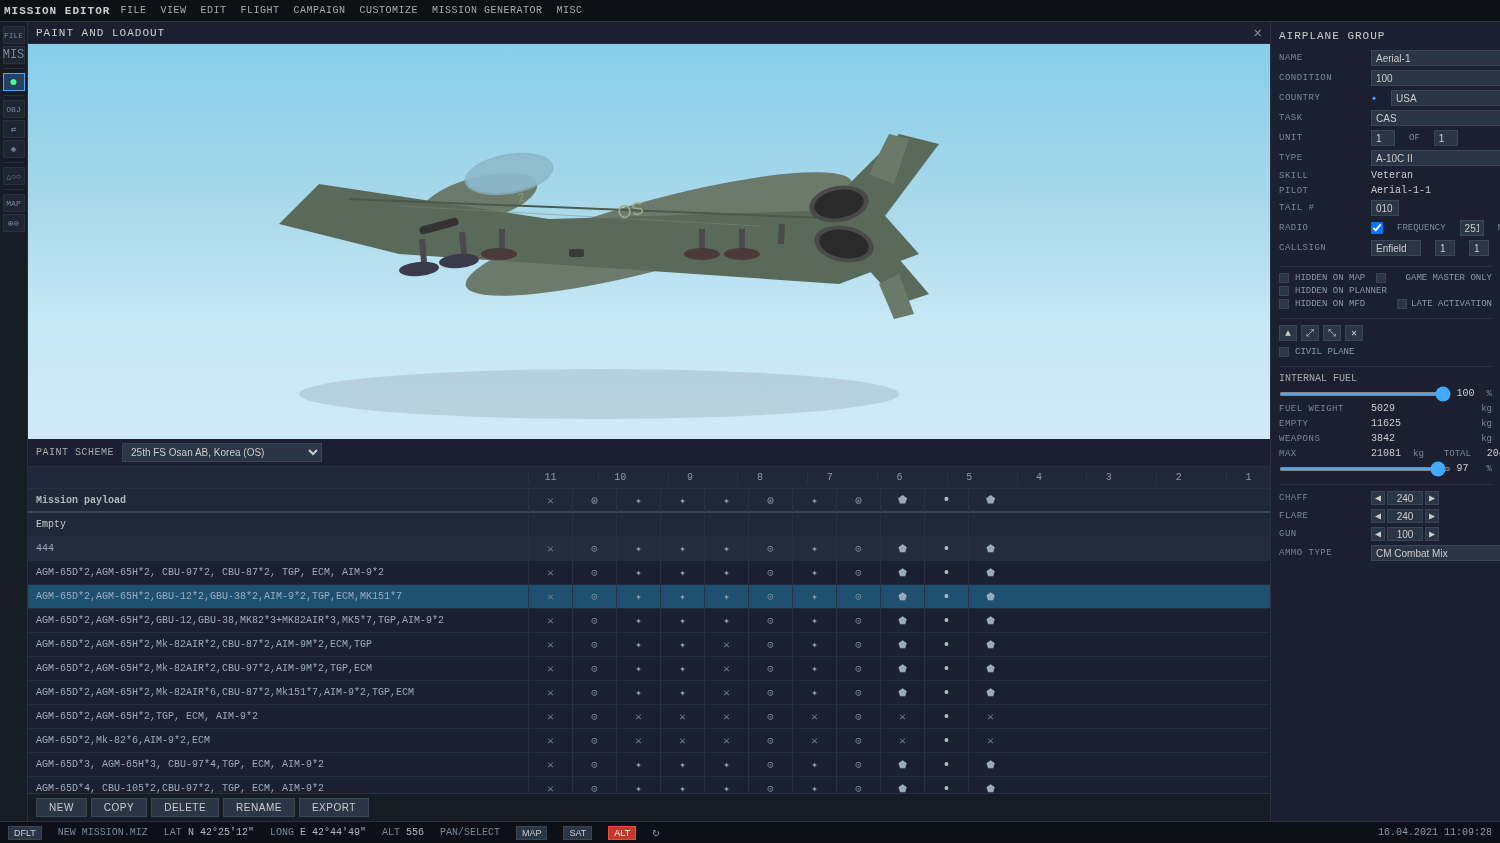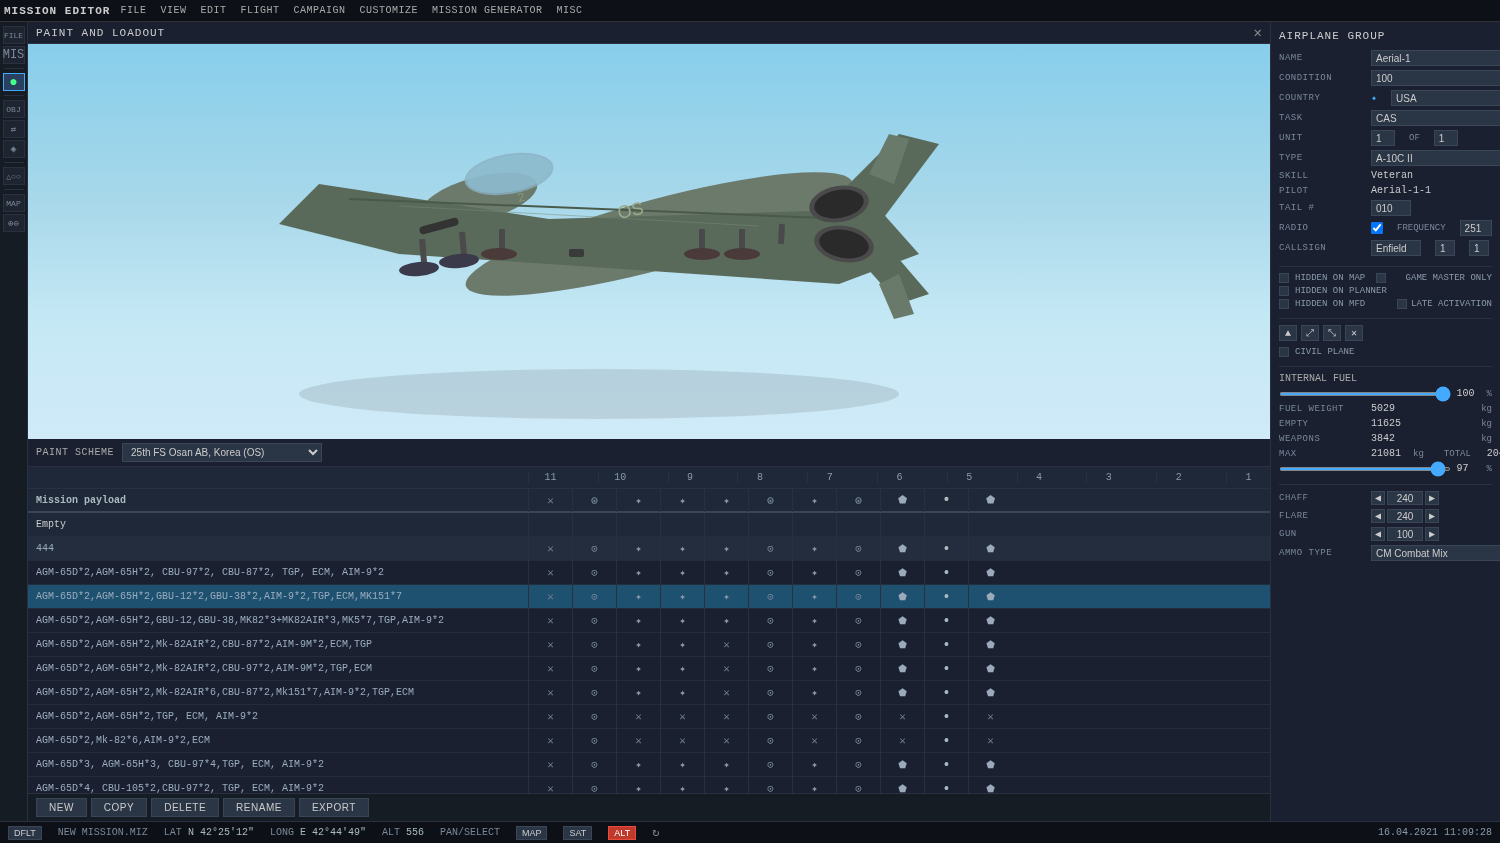--- a/index.html
+++ b/index.html
@@ -808,28 +808,28 @@
       <span class="rp-value">Veteran</span>
     </div>
 
     <div class="rp-row">
       <span class="rp-label">PILOT</span>
       <span class="rp-value">Aerial-1-1</span>
     </div>
 
     <div class="rp-row">
       <span class="rp-label">TAIL #</span>
-      <input class="rp-input" type="text" value="010" style="width: 40px; flex: 0 0 auto;">
+      <input class="rp-input" type="text" value="010" style="width: 28px; flex: 0 0 auto;">
     </div>
 
     <div class="rp-row">
       <span class="rp-label">RADIO</span>
       <input type="checkbox" checked="" style="width: 12px; height: 12px;">
       <span style="color:#7a8899; font-size:9px; margin:0 2px;">FREQUENCY</span>
-      <input class="rp-input" type="text" value="251" style="width: 32px; flex: 0 0 auto;">
+      <input class="rp-input" type="text" value="251" style="width: 24px; flex: 0 0 auto; text-align: right;">
       <span style="color:#7a8899; font-size:9px; margin:0 2px;">MHz</span>
       <span style="color:#7a8899; font-size:9px;">AM</span>
     </div>
 
     <div class="rp-row">
       <span class="rp-label">CALLSIGN</span>
       <input class="rp-input" type="text" value="Enfield" style="width: 50px; flex: 0 0 auto;">
       <input class="rp-input" type="text" value="1" style="width: 20px; flex: 0 0 auto; margin-left: 2px;">
       <input class="rp-input" type="text" value="1" style="width: 20px; flex: 0 0 auto; margin-left: 2px;">
     </div>

